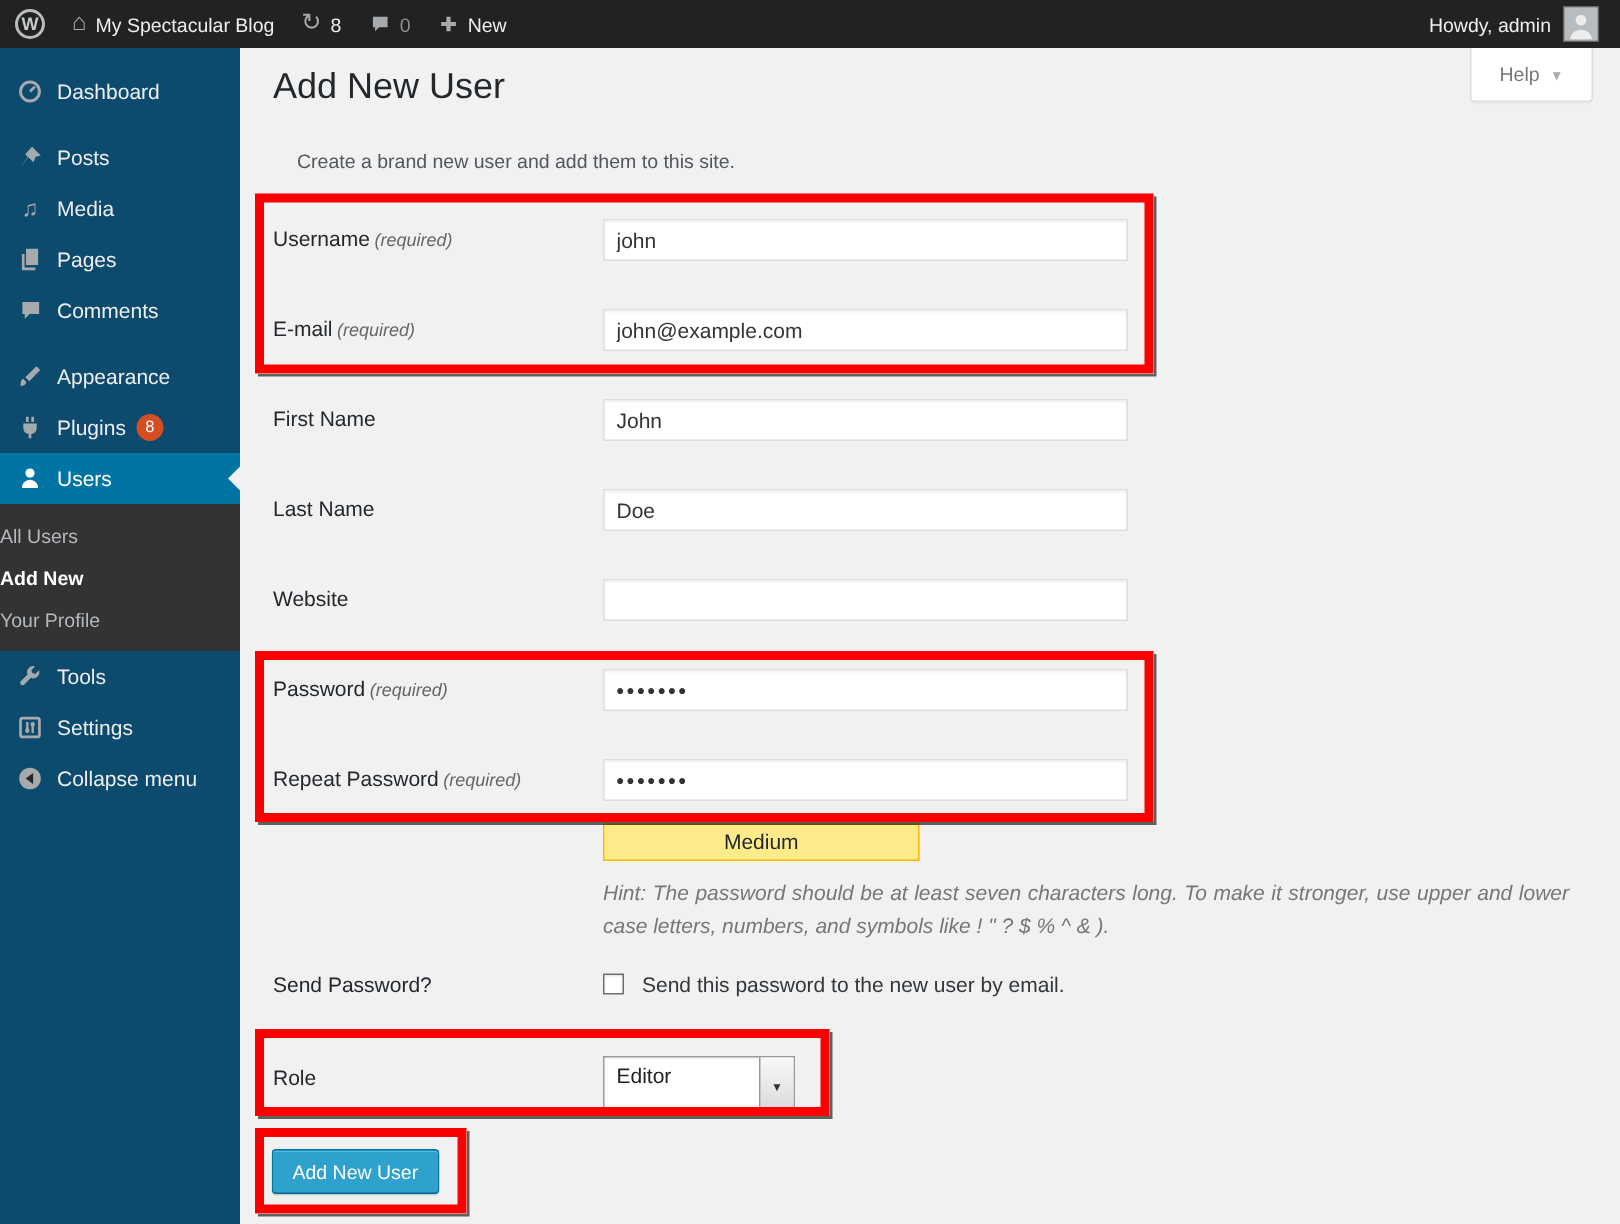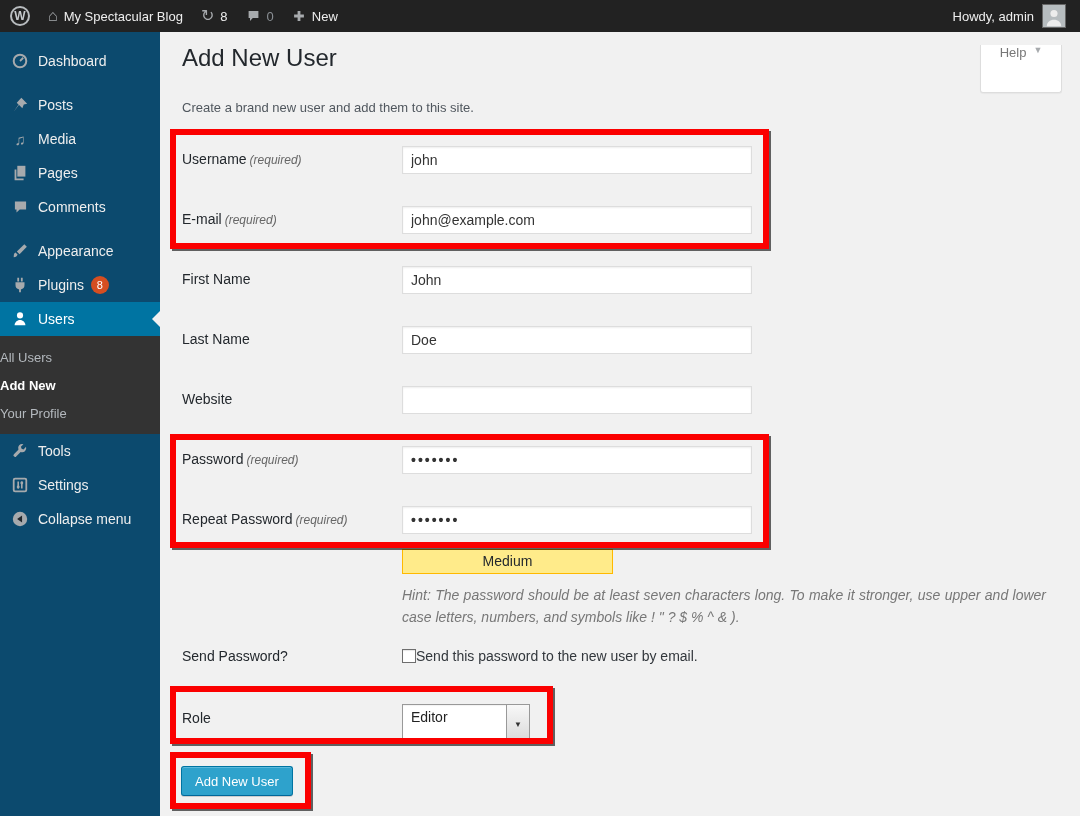--- a/index.html
+++ b/index.html
@@ -34,46 +34,46 @@
   .side-item.active::after { content:''; position:absolute; right:0; top:50%; margin-top:-8px;
     border:8px solid transparent; border-right-color:#f1f1f1; }
   .badge { margin-left:7px; min-width:18px; height:18px; padding:0 4px; background:#d54e21;
     border-radius:9px; color:#fff; font-size:11px; line-height:18px; text-align:center; }
   .submenu { background:#333; padding:8px 0 6px; }
   .sub-item { height:28px; line-height:28px; font-size:13px; color:#b4b9be; cursor:pointer; }
   .sub-item.current { color:#fff; font-weight:bold; }
 
   
   .main { position:absolute; left:160px; top:32px; width:920px; height:784px; background:#f1f1f1; }
-  .help-tab { position:absolute; top:0; right:18px; width:82px; height:48px; background:#fff;
+  .help-tab { position:absolute; top:0; right:18px; width:82px; height:36px; background:#fff;
     border:1px solid #ddd; border-top:none; border-radius:0 0 3px 3px; color:#777; font-size:13px;
-    display:flex; align-items:flex-start; justify-content:center; gap:7px; cursor:pointer;
-    box-shadow:0 1px 1px rgba(0,0,0,.04);margin-top:13px; }
+    display:flex; align-items:center; justify-content:center; gap:7px; cursor:pointer;
+    box-shadow:0 1px 1px rgba(0,0,0,.04); }
   .help-caret { font-size:9px; color:#a7aaad; }
   .page-title { position:absolute; left:22px; top:12px; font-size:24px; font-weight:400; color:#23282d; }
-  .page-sub { position:absolute; left:22px; top:68px; font-size:13px; color:#50575e; }
+  .page-sub { position:absolute; left:38px; top:68px; font-size:13px; color:#50575e; }
 
   .f-label { position:absolute; left:22px; width:216px; font-size:14px; color:#23282d; }
   .req { font-style:italic; font-size:12px; color:#666; margin-left:3px; }
   .txt { position:absolute; left:242px; width:350px; height:28px; background:#fff;
     border:1px solid #ddd; box-shadow:inset 0 1px 2px rgba(0,0,0,.07); padding:3px 8px;
     font-size:14px; color:#333; font-family:inherit; }
   .pwchars { font-size:14px; letter-spacing:2px; font-weight:bold; }
 
   .t114{top:114px} .t174{top:174px} .t234{top:234px} .t294{top:294px} .t354{top:354px}
   .t414{top:414px} .t474{top:474px}
   .l119{top:119px} .l179{top:179px} .l239{top:239px} .l299{top:299px} .l359{top:359px}
   .l419{top:419px} .l479{top:479px} .l616{top:616px} .l678{top:678px}
 
   .pw-meta { position:absolute; left:242px; top:517px; width:644px; }
   .pw-strength { float:left; width:211px; height:25px; line-height:23px; text-align:center;
     background:#ffeb8a; border:1px solid #ffb900; margin:0 12px 7px 0; color:#23282d; font-size:14px; }
   .pw-hint { text-align:justify; font-style:italic; font-size:14px; color:#777; line-height:22px;margin-top:35px; }
 
-  .sendrow { position:absolute; left:242px; top:616px; display:flex; align-items:center; gap:0;
+  .sendrow { position:absolute; left:242px; top:616px; display:flex; align-items:center; gap:12px;
     font-size:14px; color:#32373c; }
   .checkbox { width:14px; height:14px; background:#fff; border:1px solid #6e6e6e;
     box-shadow:inset 0 1px 1px rgba(0,0,0,.1); cursor:pointer; }
 
   .wselect { position:absolute; left:242px; top:672px; width:128px; height:40px; background:#fff;
     border:1px solid #999; display:flex; cursor:pointer; box-shadow:inset 0 1px 1px rgba(0,0,0,.05); }
   .wsel-text { flex:1; padding:4px 0 0 8px; font-size:14px; color:#222; }
   .wsel-btn { width:23px; background:linear-gradient(#f8f8f8,#d8d8d8); border-left:1px solid #999;
     display:flex; align-items:center; justify-content:center; font-size:8px; color:#333; }
 

